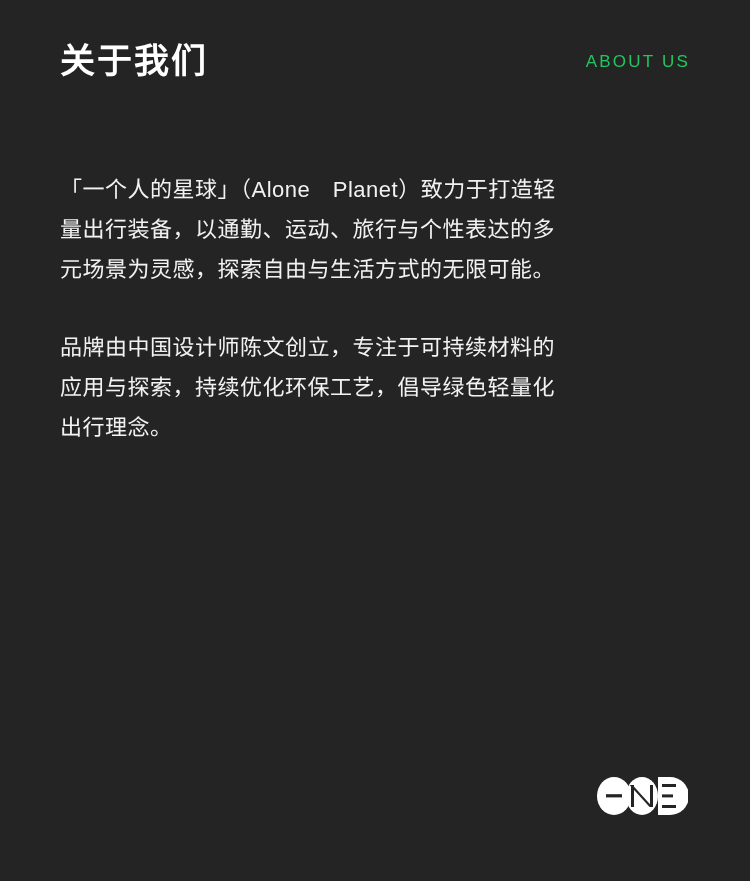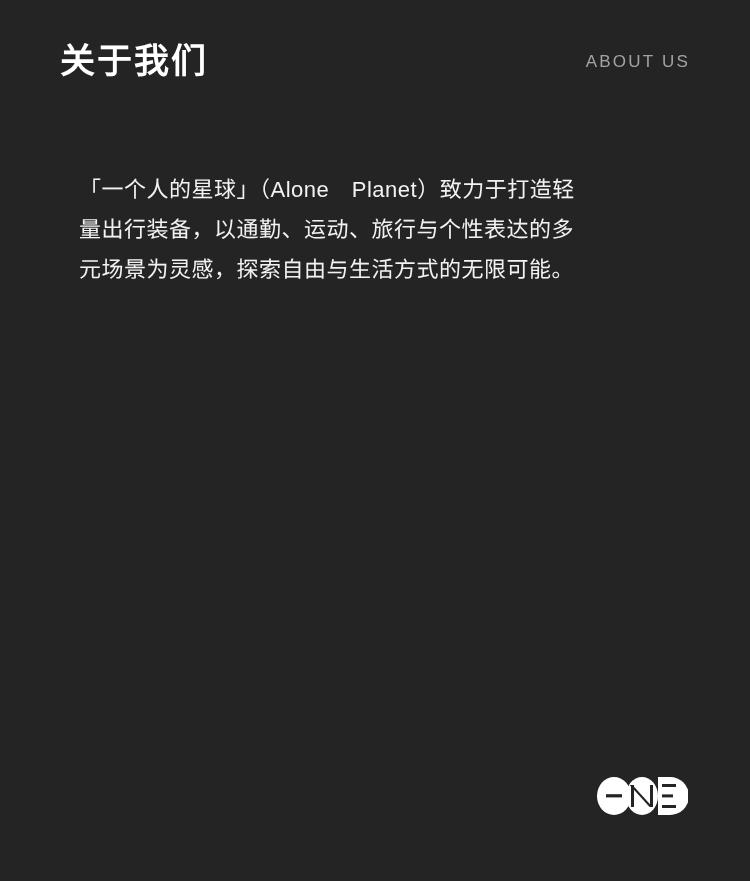--- a/index.html
+++ b/index.html
@@ -42,33 +42,32 @@
     line-height: 1.2;
     color: #ffffff;
     margin: 0;
     white-space: nowrap;
   }
 
   .title-en {
     font-size: 17px;
     font-weight: 400;
     letter-spacing: 2.2px;
-    color: #a3a3a3;
+    color: #22c55e;
     white-space: nowrap;
     position: relative;
     top: -6px;
   }
 
   
   .content {
     position: absolute;
     top: 170px;
     left: 60px;
     width: 515px;
-    margin-left: 19px;
   }
 
   .para {
     font-size: 22px;
     line-height: 40px;
     letter-spacing: 0.5px;
     color: #f2f2f2;
     margin: 0 0 38px 0;
     text-align: left;
     font-weight: 400;
@@ -96,20 +95,21 @@
 
 <div class="page">
 
   <div class="header">
     <h1 class="title-cn">关于我们</h1>
     <span class="title-en">ABOUT US</span>
   </div>
 
   <div class="content">
     <p class="para">「一个人的星球」（Alone　Planet）致力于打造轻量出行装备，以通勤、运动、旅行与个性表达的多元场景为灵感，探索自由与生活方式的无限可能。</p>
+    <p class="para">品牌由中国设计师陈文创立，专注于可持续材料的应用与探索，持续优化环保工艺，倡导绿色轻量化出行理念。</p>
   </div>
 
   <div class="logo">
     <svg width="92" height="46" viewBox="0 0 92 46" xmlns="http://www.w3.org/2000/svg" aria-hidden="true">
       <g fill="#ffffff">
 
         <ellipse cx="18" cy="23" rx="17" ry="19"></ellipse>
 
         <ellipse cx="46" cy="23" rx="16" ry="19"></ellipse>
 

